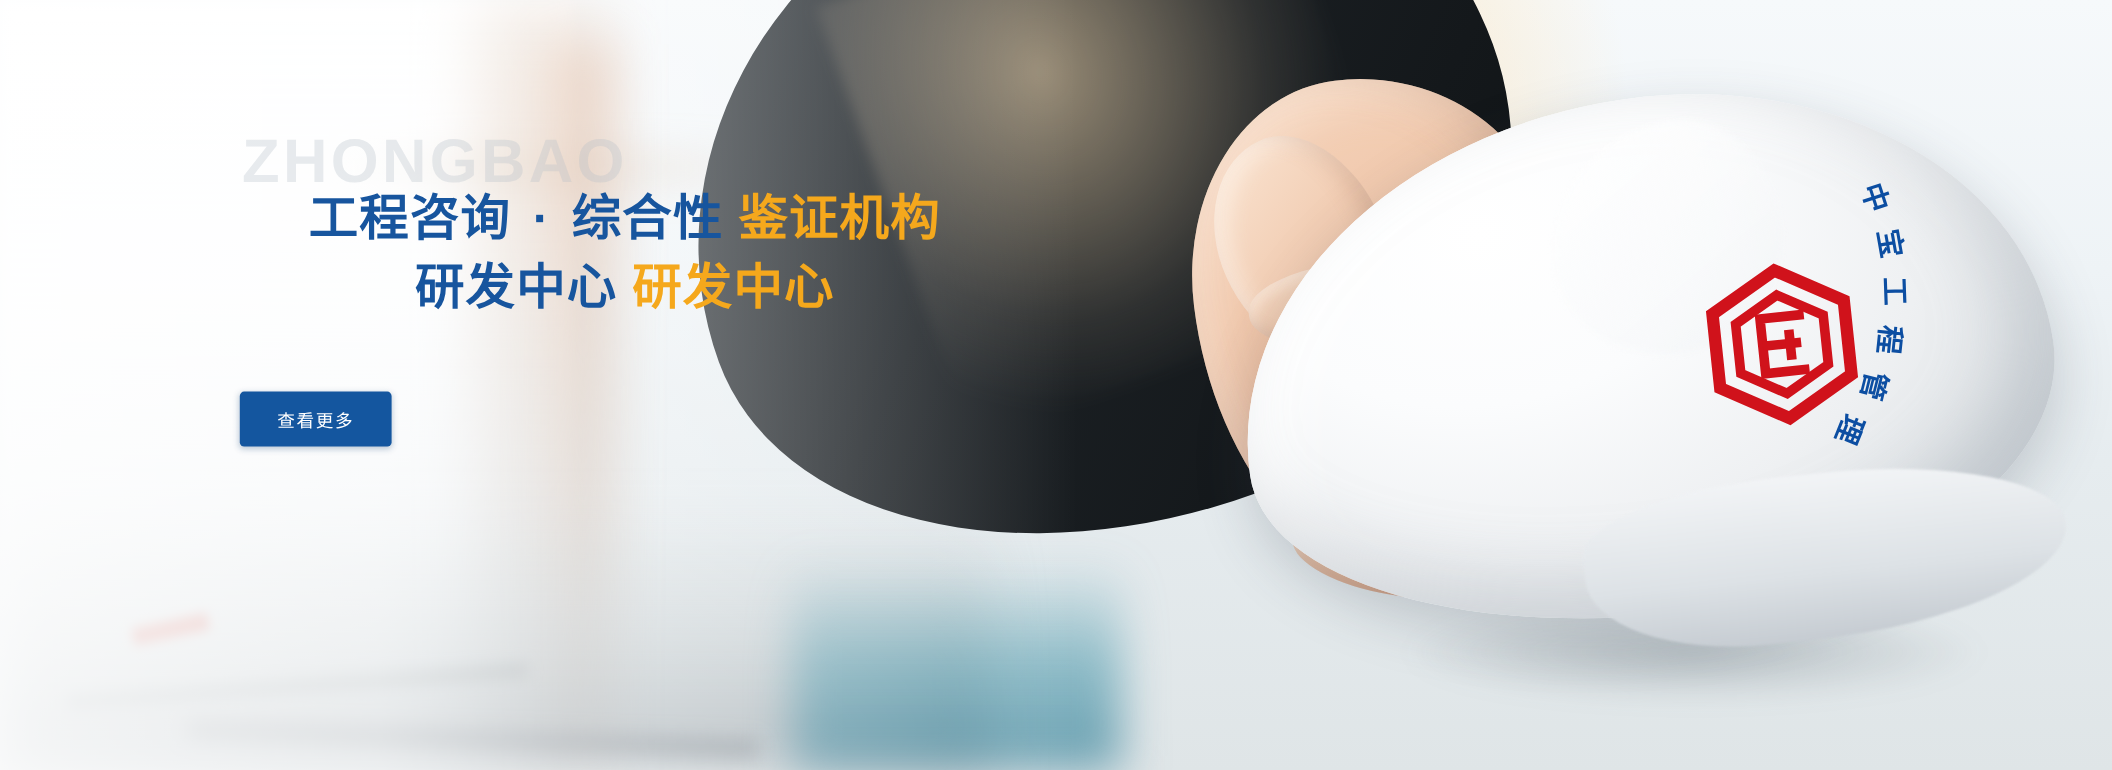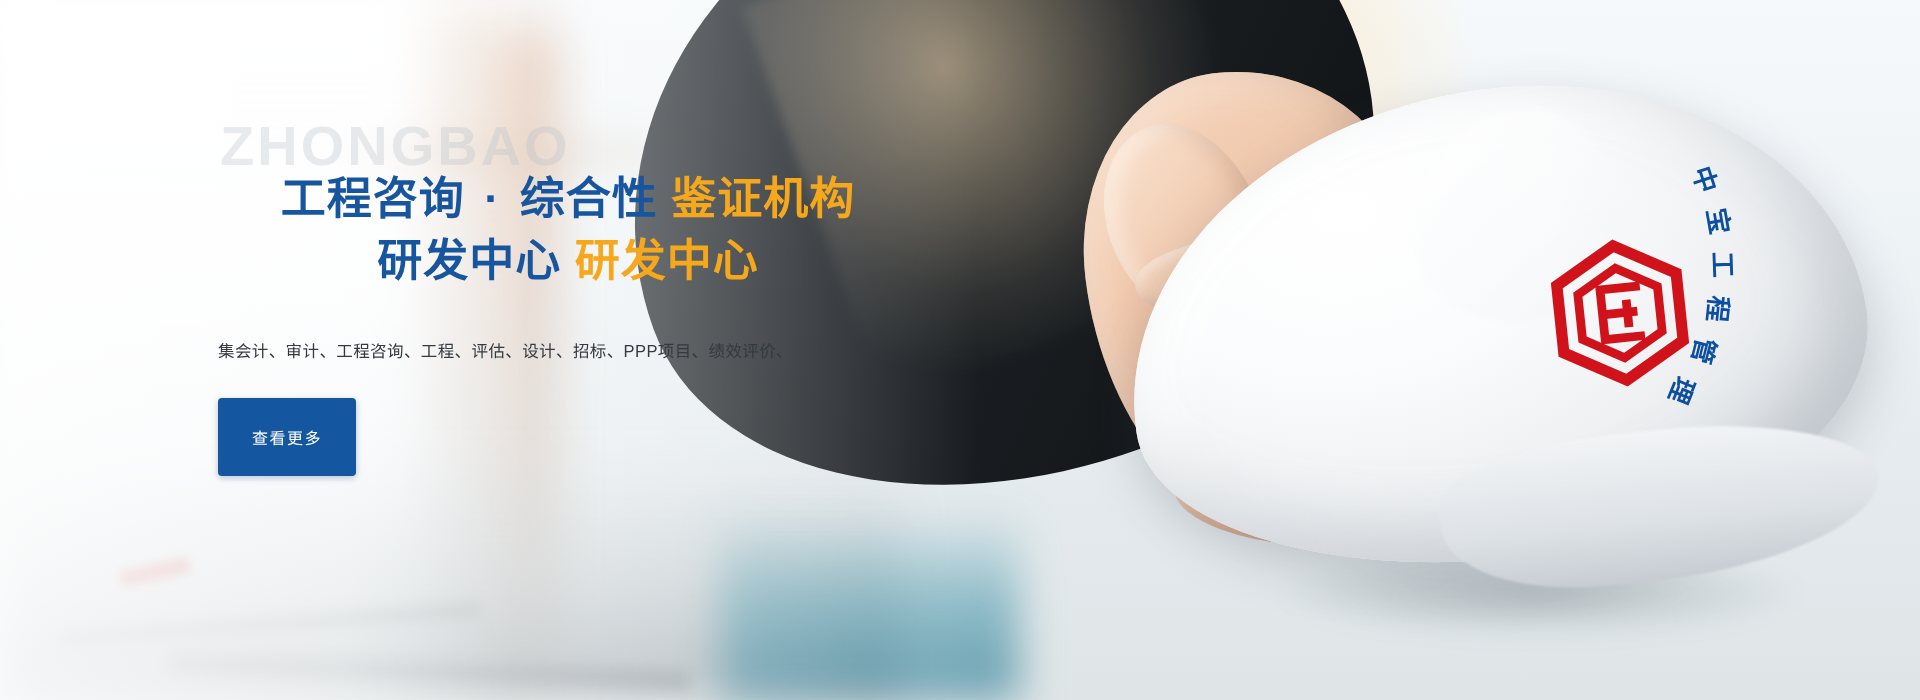--- a/index.html
+++ b/index.html
@@ -244,21 +244,21 @@
     line-height:2.55;
     letter-spacing:0.4px;
     white-space:nowrap;
   }
   .desc-line { display:block; }
 
   .cta {
     position:relative;
     display:inline-block;
     margin-top:26px;
-    padding:27px 34px;
+    padding:13px 34px;
     background:#14569f;
     color:#ffffff;
     font-size:16px;
     letter-spacing:1.5px;
     border:none;
     border-radius:4px;
     cursor:pointer;
     box-shadow:0 2px 6px rgba(16,60,110,0.28);
   }
 </style>
@@ -324,19 +324,18 @@
       <span class="hl-blue">工程咨询</span>
       <span class="hl-dot">·</span>
       <span class="hl-blue">综合性</span>
       <span class="hl-orange">鉴证机构</span>
       <br>
       <span class="hl-blue">研发中心</span>
       <span class="hl-orange">研发中心</span>
     </h1>
 
     <p class="desc">
-      <span class="desc-line">集会计、审计、工程咨询、工程、评估、设计、招标、PPP项目、绩效评价、</span>
     </p>
 
     <button class="cta">查看更多</button>
 
   </div>
 </div>
 
 </body></html>

